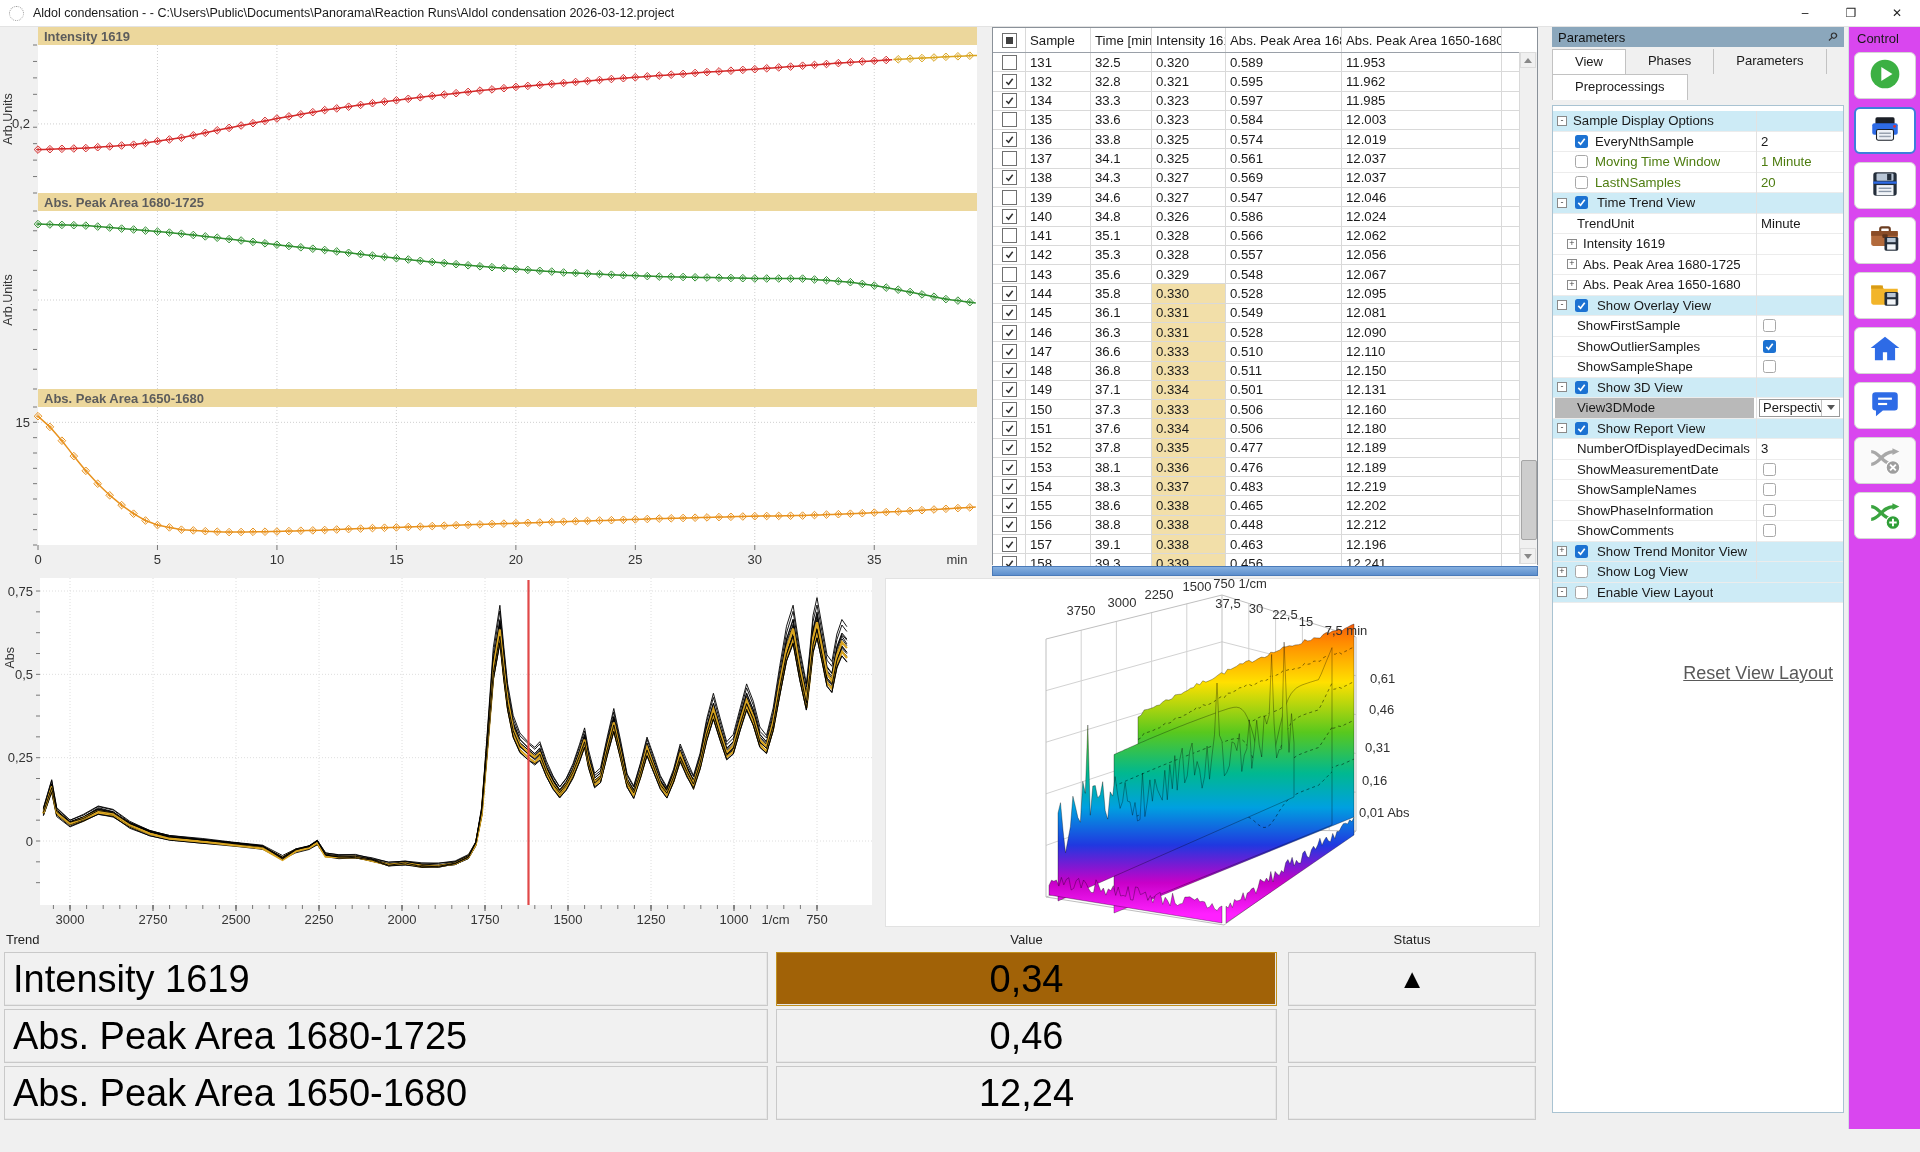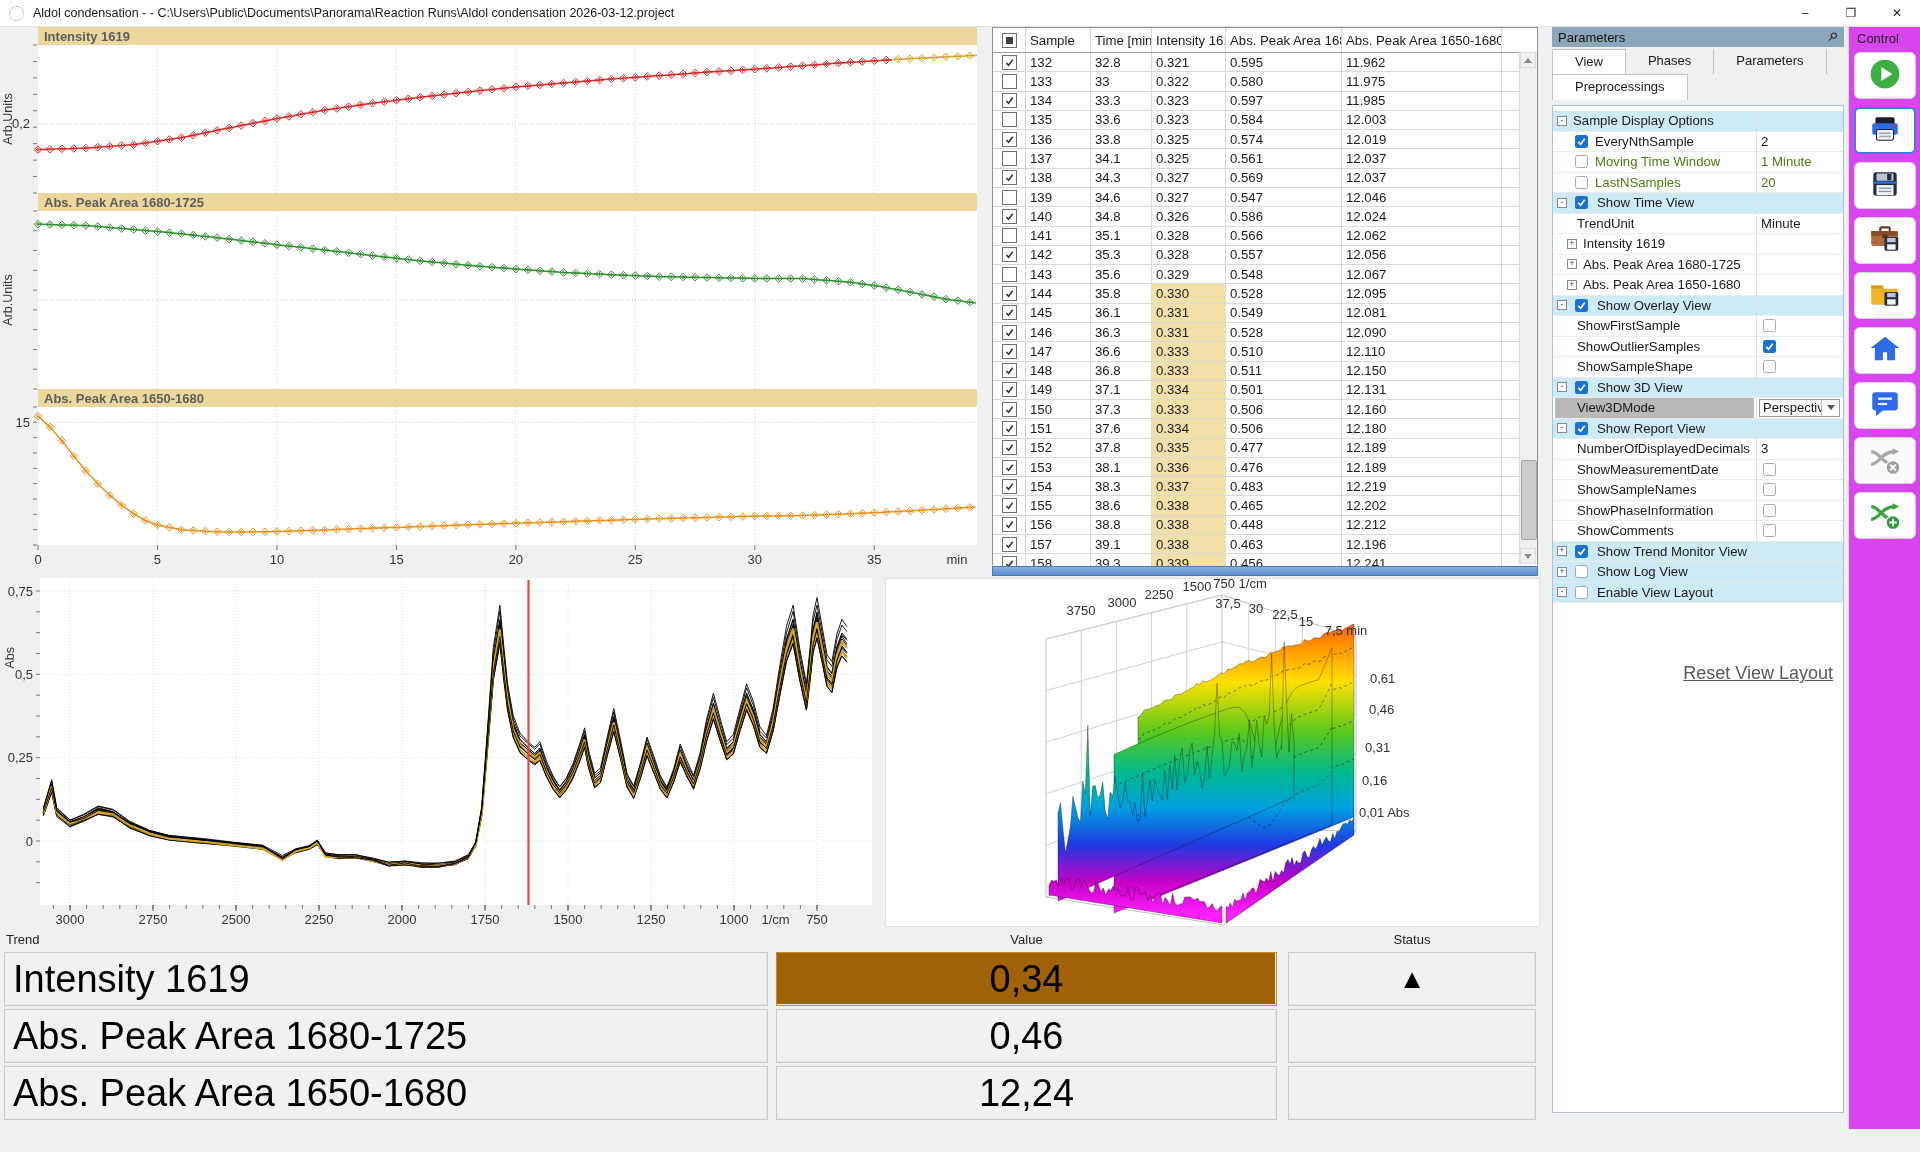--- a/index.html
+++ b/index.html
@@ -198,41 +198,41 @@
         </div>
         <div class="th" style="width: 65px;">Sample</div>
         <div class="th" style="width: 61px;">Time [min]</div>
         <div class="th" style="width: 74px;">Intensity 1619</div>
         <div class="th" style="width: 116px;">Abs. Peak Area 1680-1725</div>
         <div class="th" style="width: 160px;">Abs. Peak Area 1650-1680</div>
       </div>
       <div id="tbody">
         <div class="trow" style="height: 18.2857px;">
           <div class="td" style="width: 33px; height: 18.2857px; padding-left: 0px;">
+            <span class="cbx"></span>
+          </div>
+          <div class="td" style="width: 65px; height: 18.2857px;">131</div>
+          <div class="td" style="width: 61px; height: 18.2857px;">32.5</div>
+          <div class="td" style="width: 74px; height: 18.2857px;">0.320</div>
+          <div class="td" style="width: 116px; height: 18.2857px;">0.589</div>
+          <div class="td" style="width: 160px; height: 18.2857px;">11.953</div>
+        </div>
+        <div class="trow" style="height: 18.2857px;">
+          <div class="td" style="width: 33px; height: 18.2857px; padding-left: 0px;">
             <span class="cbx">
               <svg width="11" height="11" viewBox="0 0 12 12">
                 <path d="M2.5 6.5 L5 9 L9.5 3" stroke="#333" stroke-width="1.7" fill="none"></path>
               </svg>
             </span>
           </div>
           <div class="td" style="width: 65px; height: 18.2857px;">132</div>
           <div class="td" style="width: 61px; height: 18.2857px;">32.8</div>
           <div class="td" style="width: 74px; height: 18.2857px;">0.321</div>
           <div class="td" style="width: 116px; height: 18.2857px;">0.595</div>
           <div class="td" style="width: 160px; height: 18.2857px;">11.962</div>
-        </div>
-        <div class="trow" style="height: 18.2857px;">
-          <div class="td" style="width: 33px; height: 18.2857px; padding-left: 0px;">
-            <span class="cbx"></span>
-          </div>
-          <div class="td" style="width: 65px; height: 18.2857px;">133</div>
-          <div class="td" style="width: 61px; height: 18.2857px;">33</div>
-          <div class="td" style="width: 74px; height: 18.2857px;">0.322</div>
-          <div class="td" style="width: 116px; height: 18.2857px;">0.580</div>
-          <div class="td" style="width: 160px; height: 18.2857px;">11.975</div>
         </div>
         <div class="trow" style="height: 18.2857px;">
           <div class="td" style="width: 33px; height: 18.2857px; padding-left: 0px;">
             <span class="cbx">
               <svg width="11" height="11" viewBox="0 0 12 12">
                 <path d="M2.5 6.5 L5 9 L9.5 3" stroke="#333" stroke-width="1.7" fill="none"></path>
               </svg>
             </span>
           </div>
           <div class="td" style="width: 65px; height: 18.2857px;">134</div>
@@ -800,21 +800,21 @@
             <span class="tlabel dis" style="left: 42px;">LastNSamples</span>
             <span class="tval dis">20</span>
           </div>
           <div class="trw sec">
             <span class="exp" style="left: 4px;">-</span>
             <span class="bluechk" style="left: 22px;">
               <svg width="11" height="11" viewBox="0 0 12 12" style="position:absolute;left:1px;top:1px">
                 <path d="M2.5 6.5 L5 9 L9.5 3" stroke="#fff" stroke-width="1.8" fill="none"></path>
               </svg>
             </span>
-            <span class="tlabel" style="left: 44px;">Show Time View</span>
+            <span class="tlabel" style="left: 44px;">Time Trend View</span>
           </div>
           <div class="trw">
             <span class="tlabel" style="left: 24px;">TrendUnit</span>
             <span class="tval">Minute</span>
           </div>
           <div class="trw">
             <span class="exp" style="left: 14px;">+</span>
             <span class="tlabel" style="left: 30px;">Intensity 1619</span>
           </div>
           <div class="trw">

